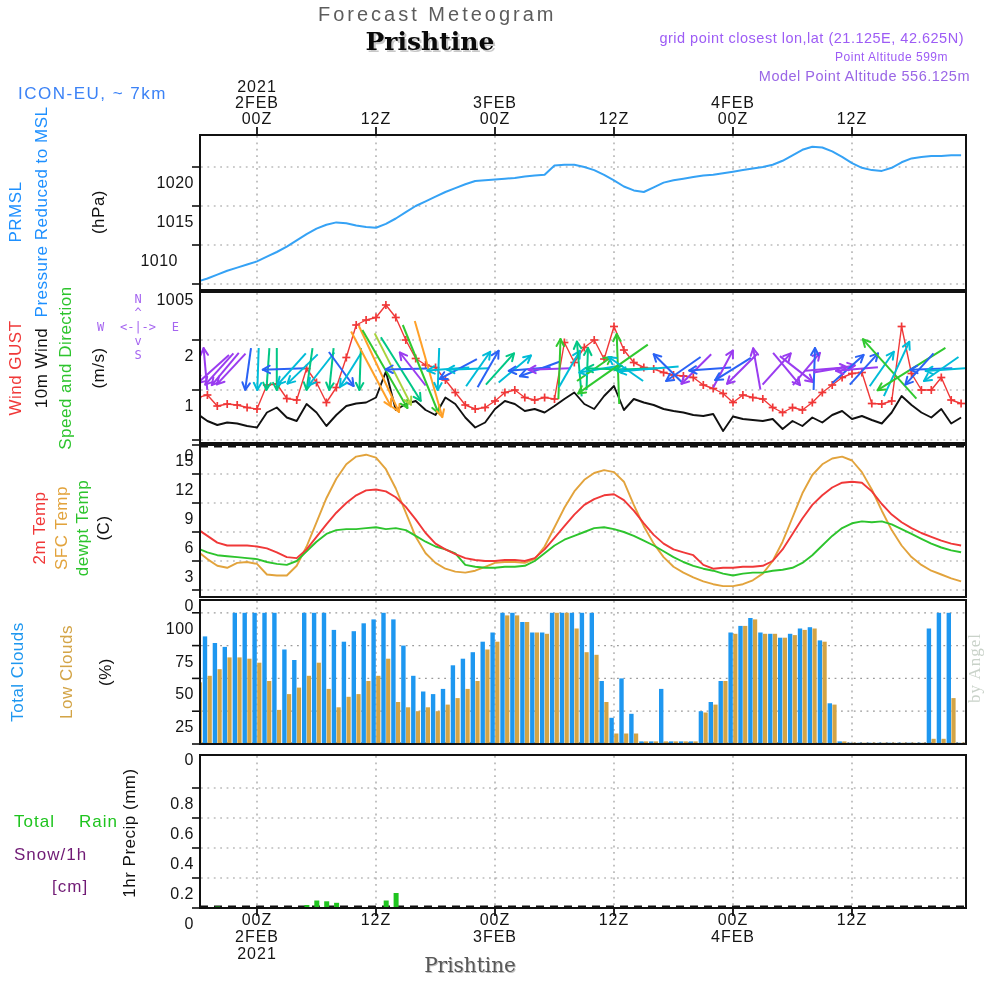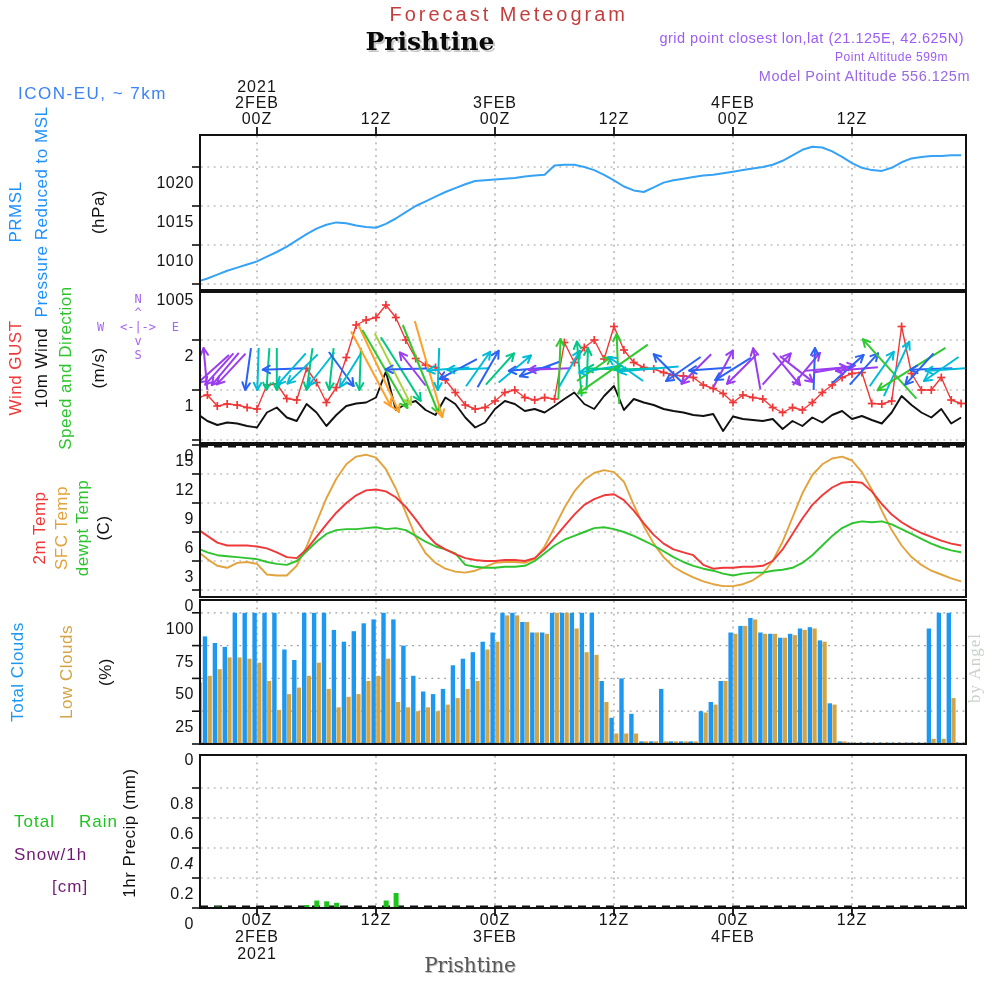--- a/index.html
+++ b/index.html
@@ -2,22 +2,22 @@
 <html><head>
 <meta charset="utf-8">
 <style>
   html,body{margin:0;padding:0;background:#fff;}
   #stage{position:relative;width:1000px;height:1000px;background:#fff;overflow:hidden;
          font-family:"Liberation Sans",sans-serif;}
   #plot{position:absolute;left:0;top:0;}
   .abs{position:absolute;white-space:nowrap;}
   .grid{stroke:#9a9a9a;stroke-width:1.2;stroke-dasharray:1.8 4.6;fill:none;}
   .bdash{stroke:#111;stroke-width:2.4;stroke-dasharray:8 6;}
-  .t-title{left:318px;top:3px;width:310px;text-align:right;font-size:20px;letter-spacing:3px;
-           color:#b91c1c;opacity:.85;}
+  .t-title{left:318px;top:3px;width:310px;text-align:left;font-size:20px;letter-spacing:3px;
+           color:#404040;opacity:.85;}
   .t-station{left:330px;top:27px;width:200px;text-align:center;font-size:25px;font-weight:bold;
              font-family:"DejaVu Serif",serif;color:#0a0a0a;text-shadow:2px 2px 0 #c8c8c8;}
   .t-req{right:26px;top:8px;font-size:14.5px;letter-spacing:.5px;color:#f03cf0;}
   .t-grid{right:36px;top:30px;font-size:14.5px;letter-spacing:.5px;color:#9d5cf5;}
   .t-palt{right:52px;top:50px;font-size:12px;letter-spacing:.5px;color:#9d5cf5;}
   .t-malt{right:30px;top:68px;font-size:14.5px;letter-spacing:.5px;color:#9a66e6;}
   .t-model{left:18px;top:46px;font-size:17px;letter-spacing:1.5px;color:#3b82f6;margin-top:38px;}
   .vlab{position:absolute;white-space:nowrap;transform:translate(-50%,-50%) rotate(-90deg);
         font-size:17px;letter-spacing:.5px;}
   .ylab{position:absolute;width:48px;text-align:right;font-size:16px;color:#141414;
@@ -756,40 +756,40 @@
 
   <div class="hlab c-pgreen" style="left:14px;top:812px">Total</div>
   <div class="hlab c-pgreen" style="left:79px;top:812px">Rain</div>
   <div class="hlab c-snow" style="left:14px;top:845px">Snow/1h</div>
   <div class="hlab c-snow" style="left:52px;top:877px">[cm]</div>
   <div class="vlab c-black" style="left:130px;top:833px">1hr Precip (mm)</div>
 
   <div class="abs b-station">Prishtine</div>
   <div class="abs watermark">by Angel</div>
 <div class="ylab" style="left: 146px; top: 274px;">1005</div>
-    <div class="ylab" style="left: 146px; top: 235px; text-align: right;">1010</div>
+    <div class="ylab" style="left: 130px; top: 235px; text-align: right;">1010</div>
     <div class="ylab" style="left: 146px; top: 196px; text-align: right;">1015</div>
     <div class="ylab" style="left: 146px; top: 157px;">1020</div>
     <div class="ylab" style="left: 146px; top: 430px;">0</div>
     <div class="ylab" style="left: 146px; top: 380px;">1</div>
     <div class="ylab" style="left: 146px; top: 330px;">2</div>
     <div class="ylab" style="left: 146px; top: 580px;">0</div>
     <div class="ylab" style="left: 146px; top: 551px;">3</div>
     <div class="ylab" style="left: 146px; top: 522px;">6</div>
     <div class="ylab" style="left: 146px; top: 493px;">9</div>
     <div class="ylab" style="left: 146px; top: 464px;">12</div>
     <div class="ylab" style="left: 146px; top: 435px;">15</div>
     <div class="ylab" style="left: 146px; top: 734px;">0</div>
     <div class="ylab" style="left: 146px; top: 701px;">25</div>
     <div class="ylab" style="left: 146px; top: 668px;">50</div>
     <div class="ylab" style="left: 146px; top: 636px;">75</div>
     <div class="ylab" style="left: 146px; top: 603px;">100</div>
     <div class="ylab" style="left: 146px; top: 898px;">0</div>
     <div class="ylab" style="left: 146px; top: 868px;">0.2</div>
-    <div class="ylab" style="left: 146px; top: 838px; font-style: italic;">0.4</div>
+    <div class="ylab" style="left: 146px; top: 838px;">0.4</div>
     <div class="ylab" style="left: 146px; top: 808px;">0.6</div>
     <div class="ylab" style="left: 146px; top: 778px;">0.8</div>
     <div class="xlab" style="left: 217px; top: 110px;">00Z</div>
     <div class="xlab" style="left: 217px; top: 911px;">00Z</div>
     <div class="xlab" style="left: 217px; top: 94px;">2FEB</div>
     <div class="xlab" style="left: 217px; top: 928px;">2FEB</div>
     <div class="xlab" style="left: 217px; top: 78px;">2021</div>
     <div class="xlab" style="left: 217px; top: 945px;">2021</div>
     <div class="xlab" style="left: 336px; top: 110px;">12Z</div>
     <div class="xlab" style="left: 336px; top: 911px;">12Z</div>

